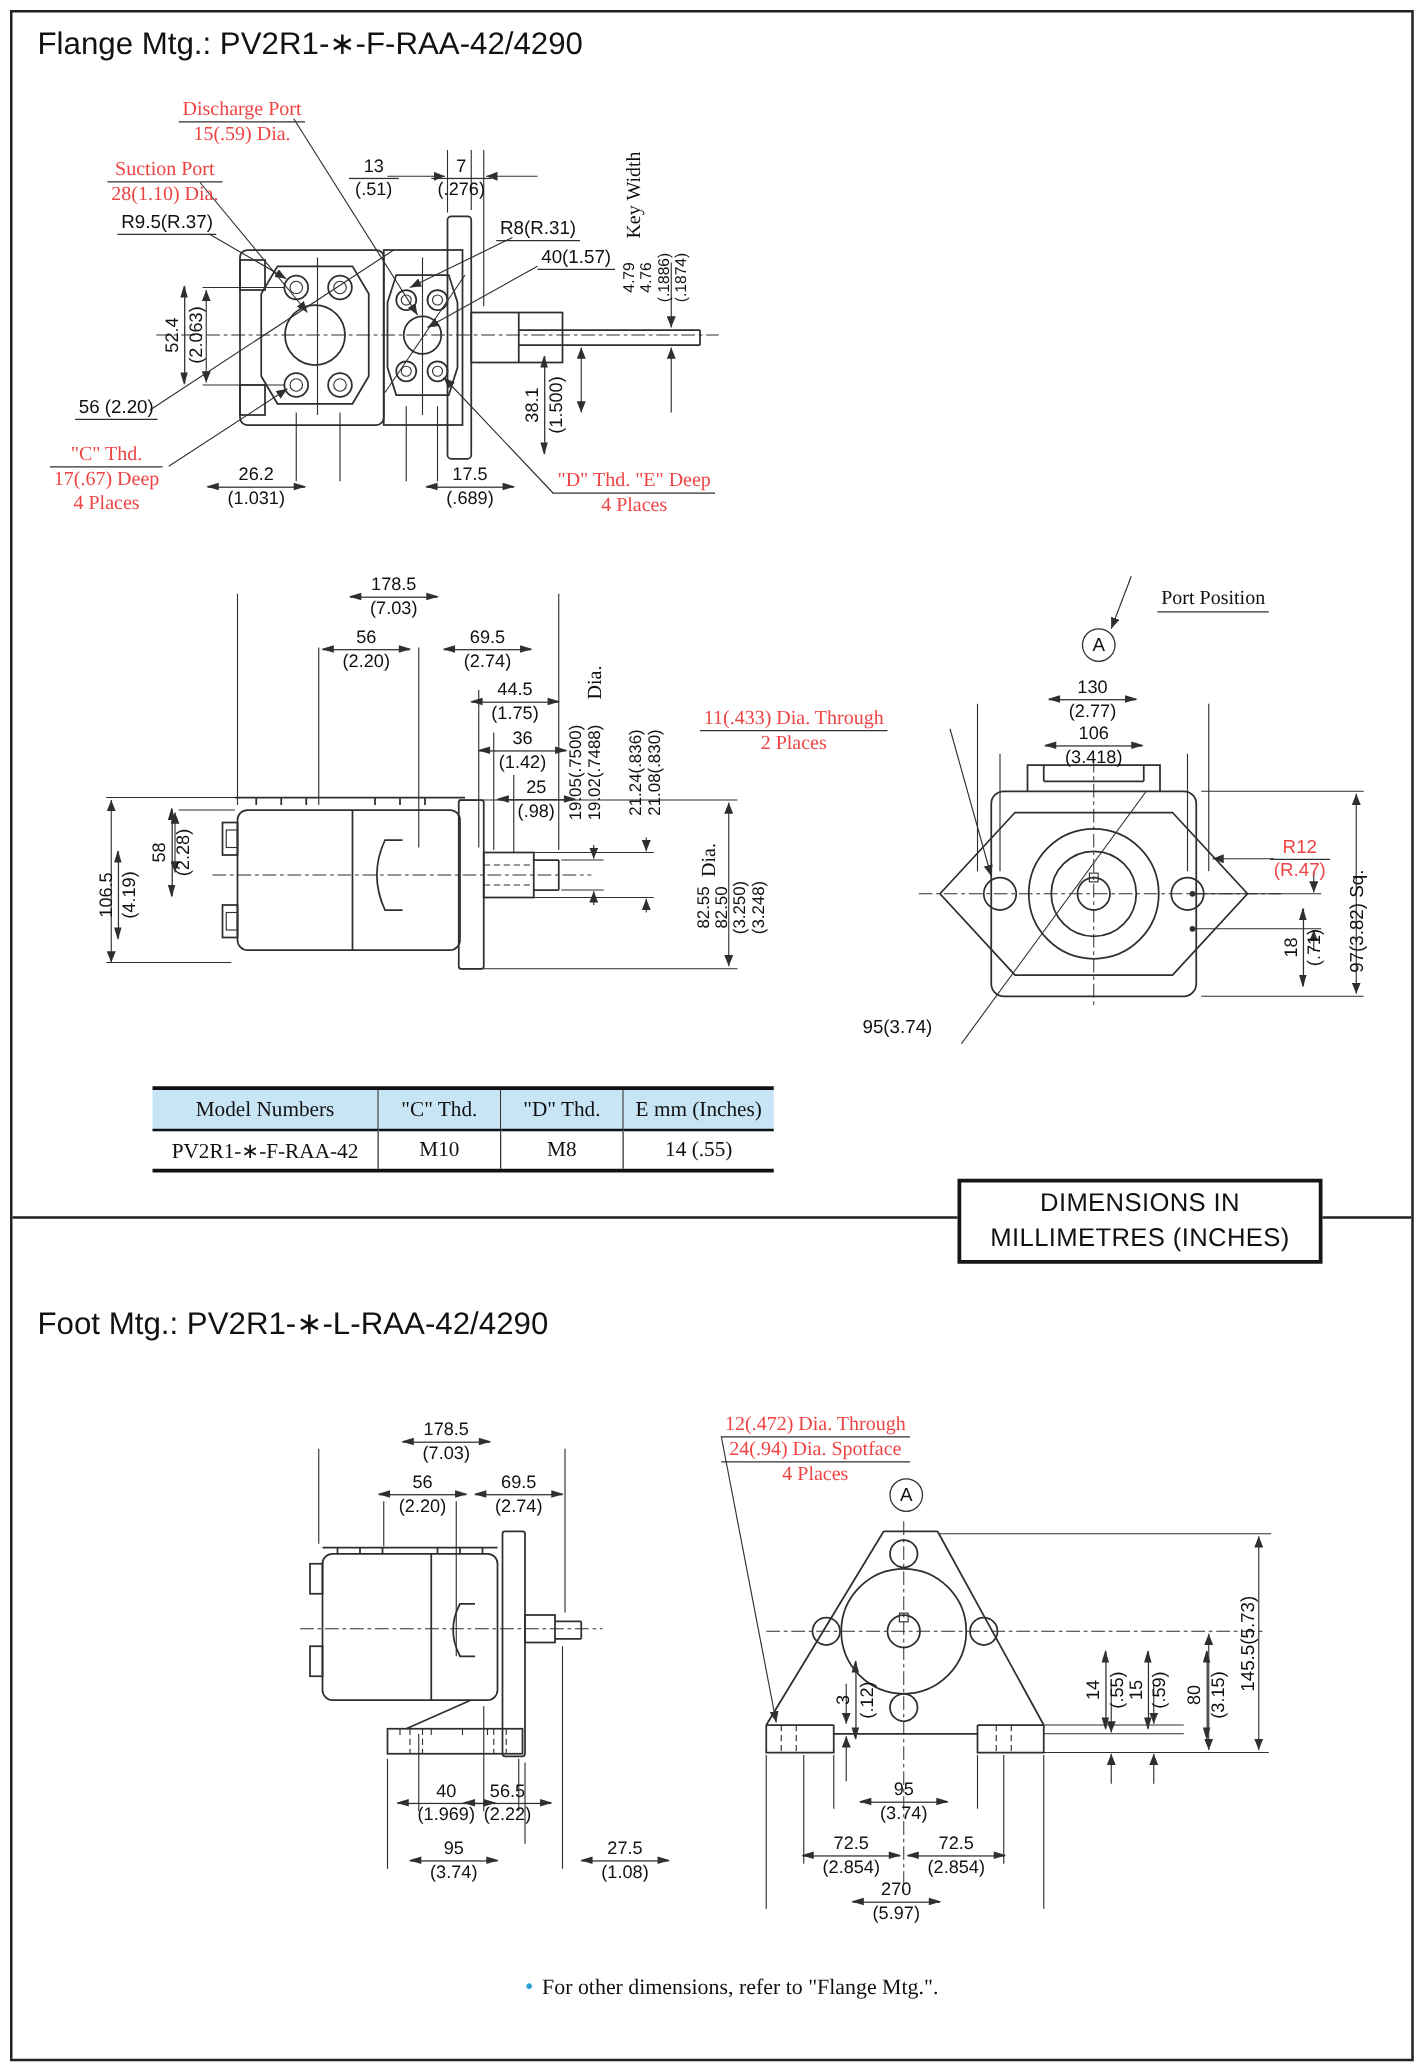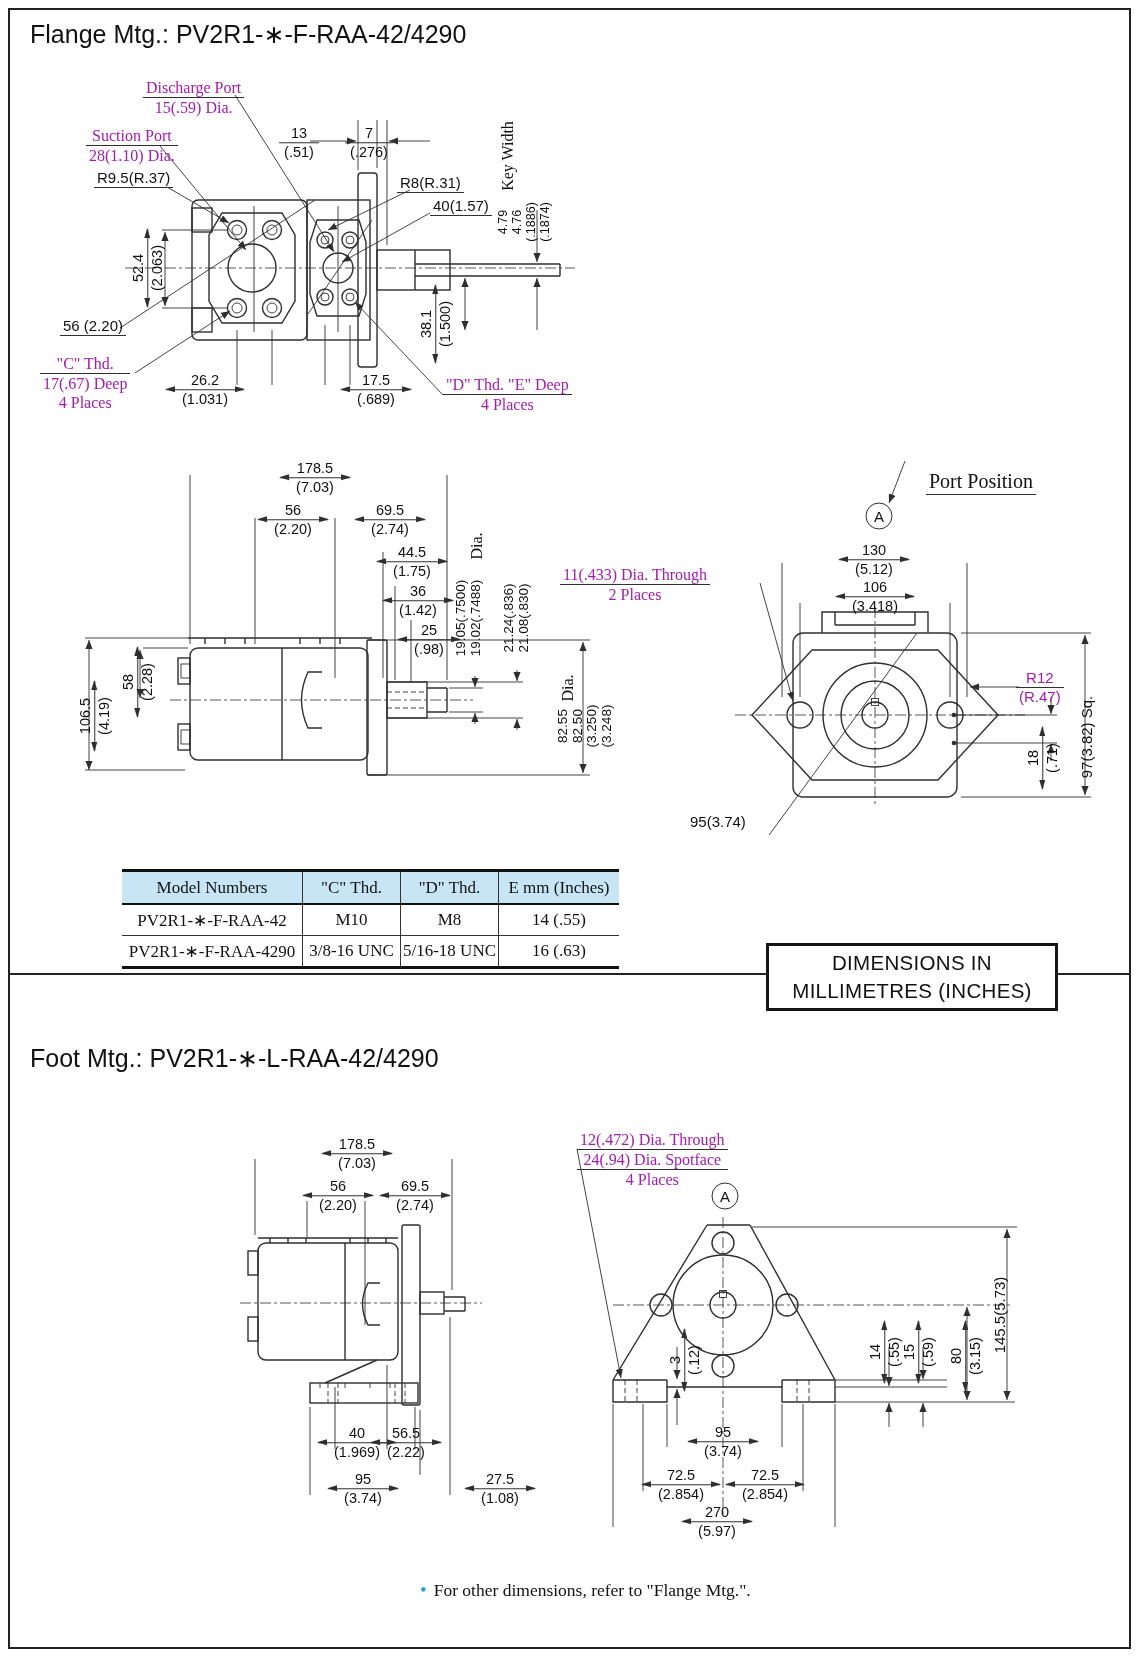--- a/index.html
+++ b/index.html
@@ -23,21 +23,21 @@
        border-top:3.6px solid transparent;border-bottom:3.6px solid transparent;border-right:10px solid #2f2f2f;}
   .dim.arrows .bar::after{content:"";position:absolute;right:-1px;top:-4.3px;width:0;height:0;
        border-top:3.6px solid transparent;border-bottom:3.6px solid transparent;border-left:10px solid #2f2f2f;}
   .dim.small{font-size:13.5px;}
   .lbl{position:absolute;font:15px "Liberation Sans",sans-serif;color:#111;white-space:nowrap;}
   .lbl.ul{border-bottom:1.35px solid #2f2f2f;padding:0 3px 1px 3px;}
   .serif{font-family:"Liberation Serif",serif !important;}
   .rotc{position:absolute;transform:translate(-50%,-50%) rotate(-90deg);white-space:nowrap;
         font:15px "Liberation Sans",sans-serif;color:#111;}
   .rotc.serif{font-size:16px;}
-  .leader{position:absolute;font:16px/1.2 "Liberation Serif",serif;color:#a21caf;text-align:center;white-space:nowrap;}
+  .leader{position:absolute;font:16px/1.2 "Liberation Serif",serif;color:#ef4444;text-align:center;white-space:nowrap;}
   .leader > span{display:block;padding:0 3px;}
   .leader .ul{border-bottom:1.35px solid #2f2f2f;}
   .leader.sans{font-family:"Liberation Sans",sans-serif;font-size:15px;}
   .acirc{position:absolute;width:27px;height:27px;border:1.5px solid #2f2f2f;border-radius:50%;box-sizing:border-box;
          display:flex;align-items:center;justify-content:center;font:15px "Liberation Sans",sans-serif;
          transform:translate(-50%,-50%);background:#fff;}
   .tbl{position:absolute;left:122px;top:869px;border-top:3px solid #111;border-bottom:3px solid #111;
        font:17px "Liberation Serif",serif;color:#111;}
   .tr{display:grid;grid-template-columns:181px 98px 98px 120px;}
   .tc{display:flex;align-items:center;justify-content:center;height:30px;border-right:1.1px solid #333;text-align:center;}
@@ -296,26 +296,26 @@
     <path d="M297,280 L402,280 M297,308 L402,308"></path>
     <circle class="dot" cx="299" cy="280" r="2.3"></circle>
       <circle class="dot" cx="299" cy="308" r="2.3"></circle>
     <line x1="396" y1="262" x2="396" y2="279" marker-end="url(#ar)"></line>
     <line x1="396" y1="326" x2="396" y2="309" marker-end="url(#ar)"></line>
     <path d="M306,198 L436,198 M306,362 L436,362"></path>
     <line x1="430" y1="200" x2="430" y2="360" marker-start="url(#ar)" marker-end="url(#ar)"></line>
   </g>
 </svg>
 
-<div class="lbl ul serif" style="left:926px;top:470px;font-size:20px">Port Position</div>
+<div class="lbl ul serif" style="left:926px;top:470px;font-size:16px">Port Position</div>
 <div class="acirc" style="left:879px;top:516px">A</div>
 <div class="dim arrows" style="left:874px;top:560px">
   <span>130</span>
     <span class="bar"></span>
-    <span>(5.12)</span>
+    <span>(2.77)</span>
 </div>
 <div class="dim arrows" style="left:875px;top:597px">
   <span>106</span>
     <span class="bar"></span>
     <span>(3.418)</span>
 </div>
 <div class="leader" style="left:560px;top:565px">
   <span class="ul">11(.433) Dia. Through</span>
   <span>2 Places</span>
 </div>
@@ -336,26 +336,20 @@
     <div class="tc">Model Numbers</div>
     <div class="tc">"C" Thd.</div>
     <div class="tc">"D" Thd.</div>
     <div class="tc">E  mm (Inches)</div>
   </div>
   <div class="tr">
     <div class="tc">PV2R1-∗-F-RAA-42</div>
     <div class="tc">M10</div>
     <div class="tc">M8</div>
     <div class="tc">14 (.55)</div>
-  </div>
-  <div class="tr r2">
-    <div class="tc">PV2R1-∗-F-RAA-4290</div>
-    <div class="tc">3/8-16 UNC</div>
-    <div class="tc">5/16-18 UNC</div>
-    <div class="tc">16 (.63)</div>
   </div>
 </div>
 
 <div class="units">
   <span>DIMENSIONS IN</span>
   <span>MILLIMETRES (INCHES)</span>
 </div>
 
 <div class="title" style="left:30px;top:1044px">Foot Mtg.: PV2R1-∗-L-RAA-42/4290</div>
 

